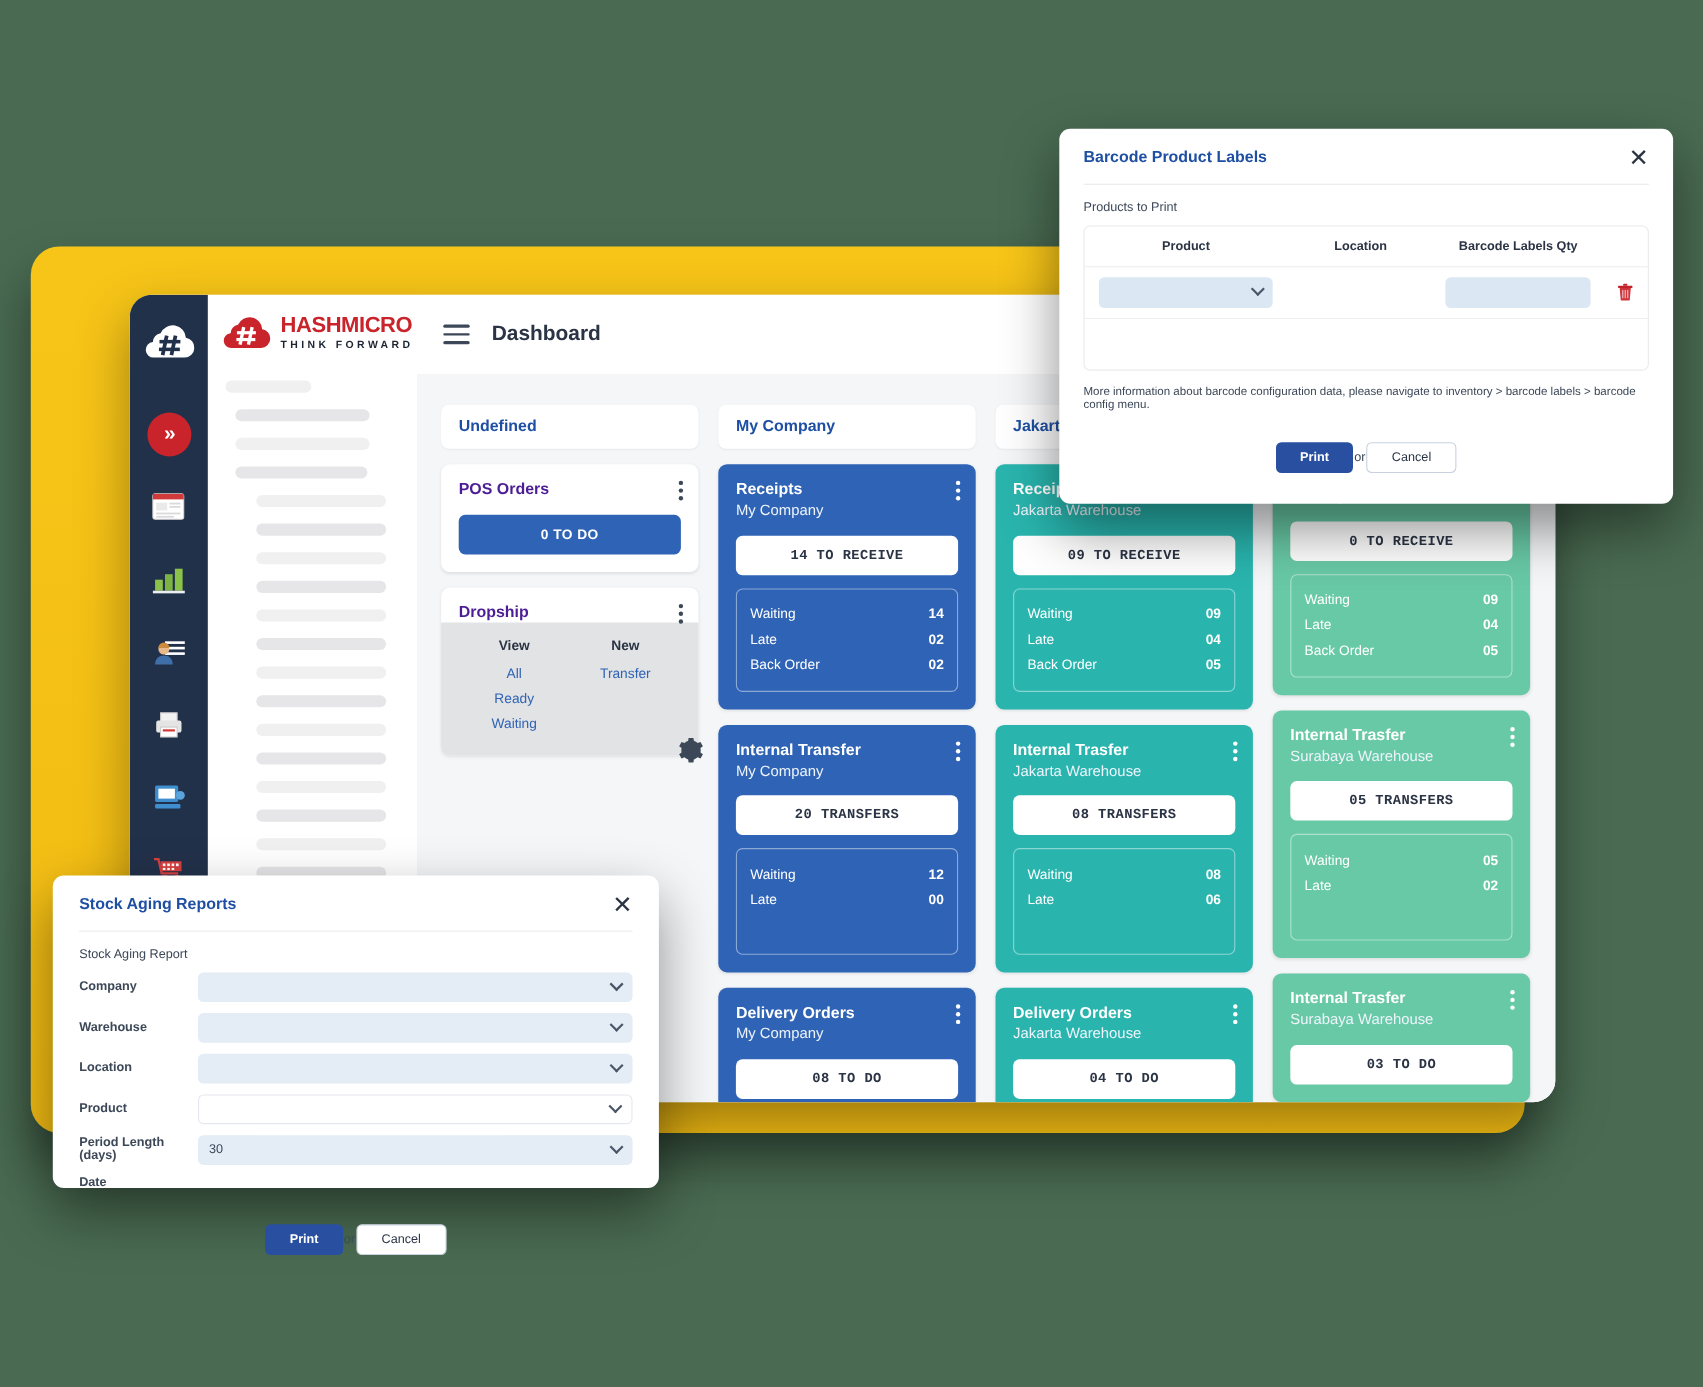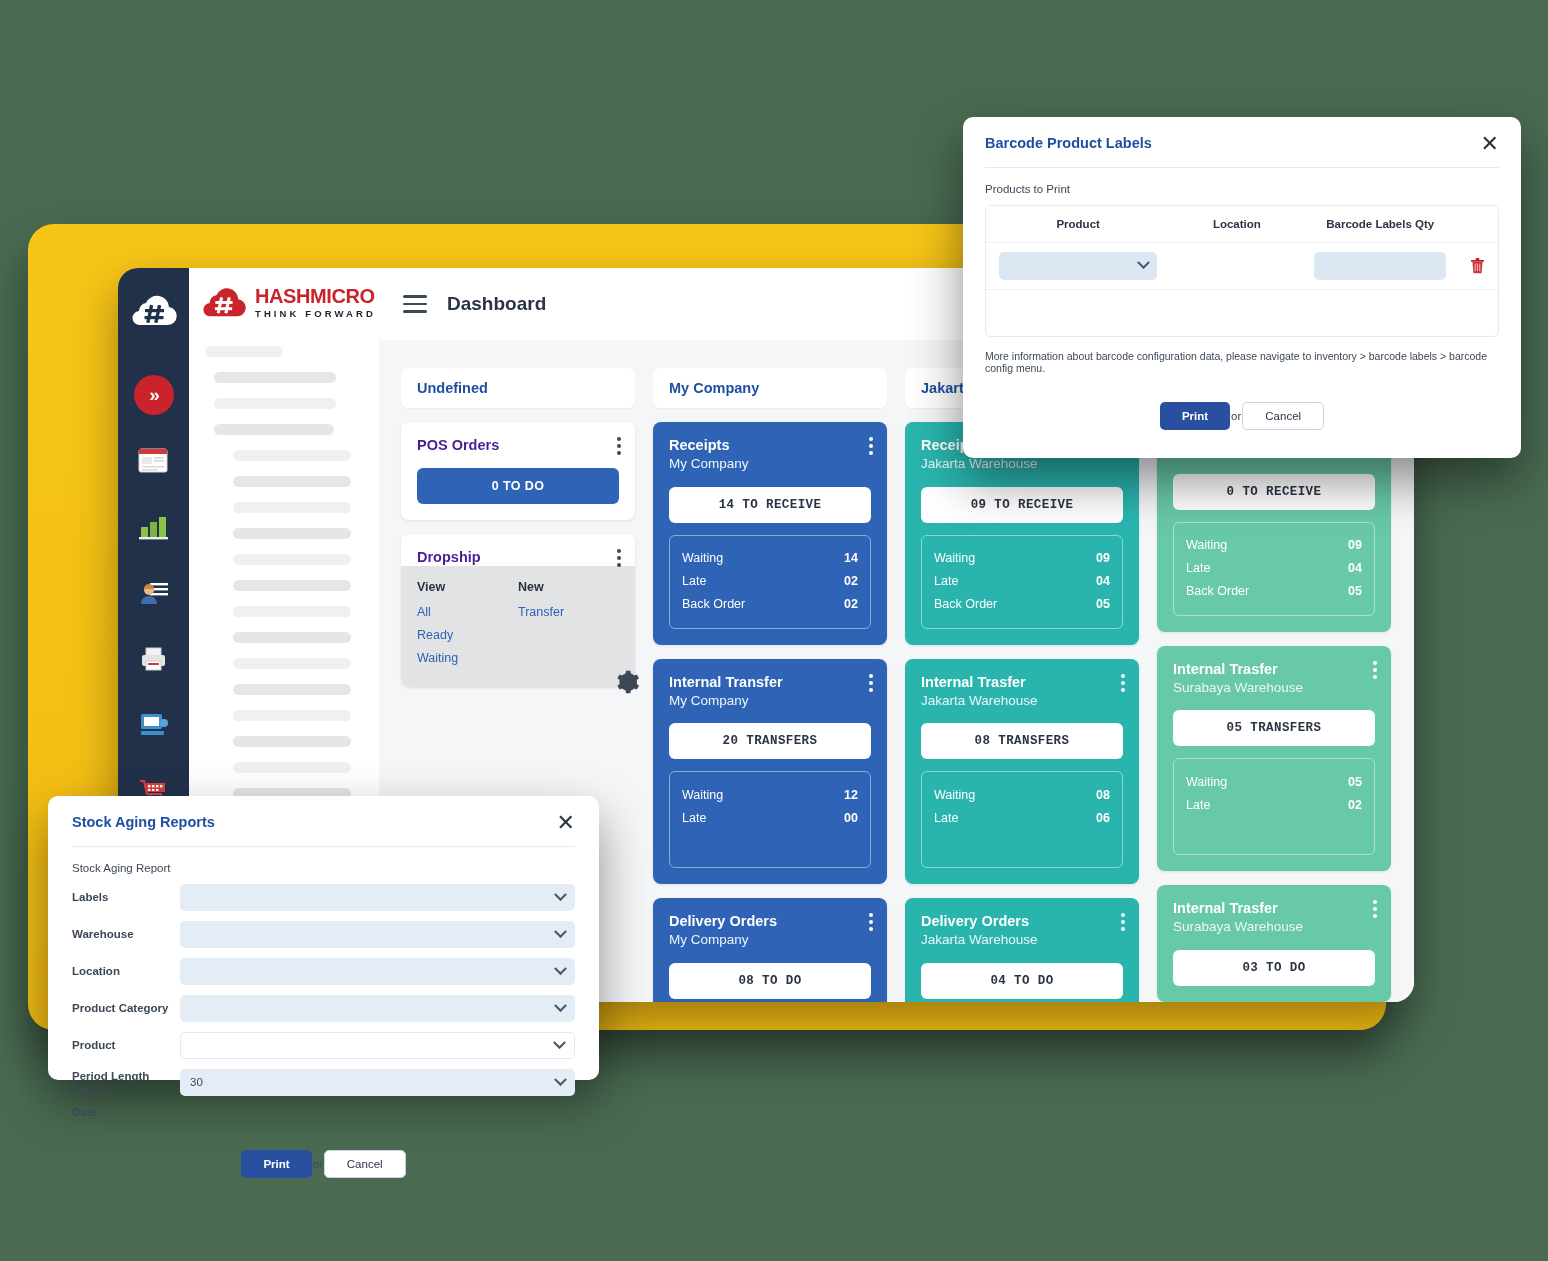--- a/index.html
+++ b/index.html
@@ -106,21 +106,21 @@
     padding: 11px 4px;
   }
   .pill.solid { background:#2f63b5; color:#fff; }
   .pill.ghost { background:#fff; color:#2b3445;font-family:Liberation Mono, monospace; }
 
   .statbox { margin-top: 12px; border:1px solid rgba(255,255,255,0.45); border-radius:6px; padding: 11px 12px 12px 12px; }
   .statrow { display:flex; justify-content:space-between; align-items:center; padding: 4.5px 0; }
   .statrow .k { font-size: 12.5px; color:#fff; }
   .statrow .v { font-size: 12.5px; color:#fff; font-weight:700; }
 
-  .dropship-body { background:#e2e3e5; margin: 0 -16px -16px -16px; border-radius:0 0 8px 8px; padding: 14px 16px 22px 16px; }
+  .dropship-body { background:#e2e3e5; margin: 0 -16px -16px -16px; border-radius:0 0 8px 8px; padding: 14px 16px 22px 16px; text-align: center; }
   .ds-grid { display:grid; grid-template-columns: 1fr 1fr; row-gap: 9px; }
   .ds-h { font-size: 12.5px; font-weight:700; color:#2b3445; margin-bottom:2px; }
   .ds-l { font-size: 12.5px; color:#2f63b5; cursor:pointer; }
   .gear { position:absolute; right:-6px; bottom:-8px; width:26px; height:26px; }
 
   
   .modal-barcode {
     position: absolute; left: 963px; top: 117px;
     width: 558px; height: 341px;
     background:#fff; border-radius: 10px;
@@ -567,48 +567,41 @@
   </div>
 
   <div class="modal-stock">
     <div class="modal-head">
       <div class="modal-title">Stock Aging Reports</div>
       <div class="modal-close">✕</div>
     </div>
     <div class="section-label">Stock Aging Report</div>
     <div id="stock-fields">
         <div class="form-row">
-          <label>Labels</label>
+          <label>Company</label>
           <div class="form-ctl ">
             <span class="val"></span>
             <span class="chev"></span>
           </div>
         </div>
         <div class="form-row">
           <label>Warehouse</label>
           <div class="form-ctl ">
             <span class="val"></span>
             <span class="chev"></span>
           </div>
         </div>
         <div class="form-row">
           <label>Location</label>
           <div class="form-ctl ">
             <span class="val"></span>
             <span class="chev"></span>
           </div>
         </div>
         <div class="form-row">
-          <label>Product Category</label>
-          <div class="form-ctl ">
-            <span class="val"></span>
-            <span class="chev"></span>
-          </div>
-        </div>
-        <div class="form-row">
           <label>Product</label>
           <div class="form-ctl white">
             <span class="val"></span>
             <span class="chev"></span>
           </div>
         </div>
         <div class="form-row">
           <label>Period Length (days)</label>
           <div class="form-ctl ">
             <span class="val">30</span>

